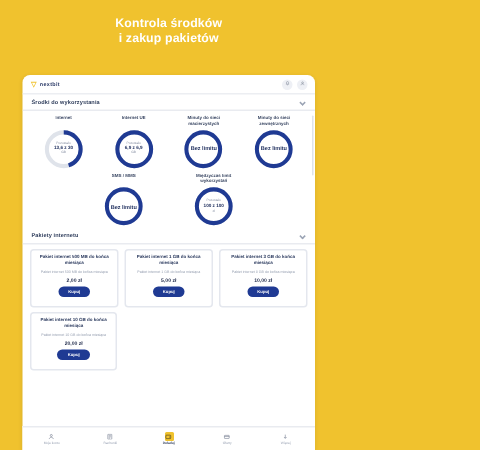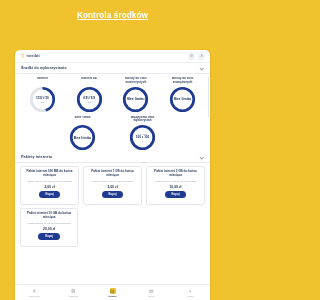--- a/index.html
+++ b/index.html
@@ -18,21 +18,20 @@
     padding-top: 11px;
     text-align: center;
   }
   .hero-line {
     display: block;
     color: #ffffff;
     font-weight: bold;
     font-size: 8.2px;
     line-height: 10.4px;
     letter-spacing: 0.1px;
-    text-decoration: underline;
   }
 
   
   .app-window {
     position: absolute;
     left: 15px;
     top: 50px;
     width: 195px;
     height: 250px;
     background: #ffffff;
@@ -290,20 +289,21 @@
     height: 40px;
     background: #dfe3ea;
     border-radius: 1px;
   }
 </style>
 </head>
 <body>
 
 <div class="hero">
   <span class="hero-line">Kontrola środków</span>
+  <span class="hero-line">i zakup pakietów</span>
 </div>
 
 <div class="app-window">
 
   <div class="topbar">
     <div class="brand">
       <span class="brand-mark">
         <svg width="5" height="5" viewBox="0 0 10 10">
           <path d="M1 1 L9 1 L5 9 Z" fill="#f0c22e"></path>
           <path d="M2.6 2.2 L7.4 2.2 L5 7 Z" fill="#ffffff"></path>

